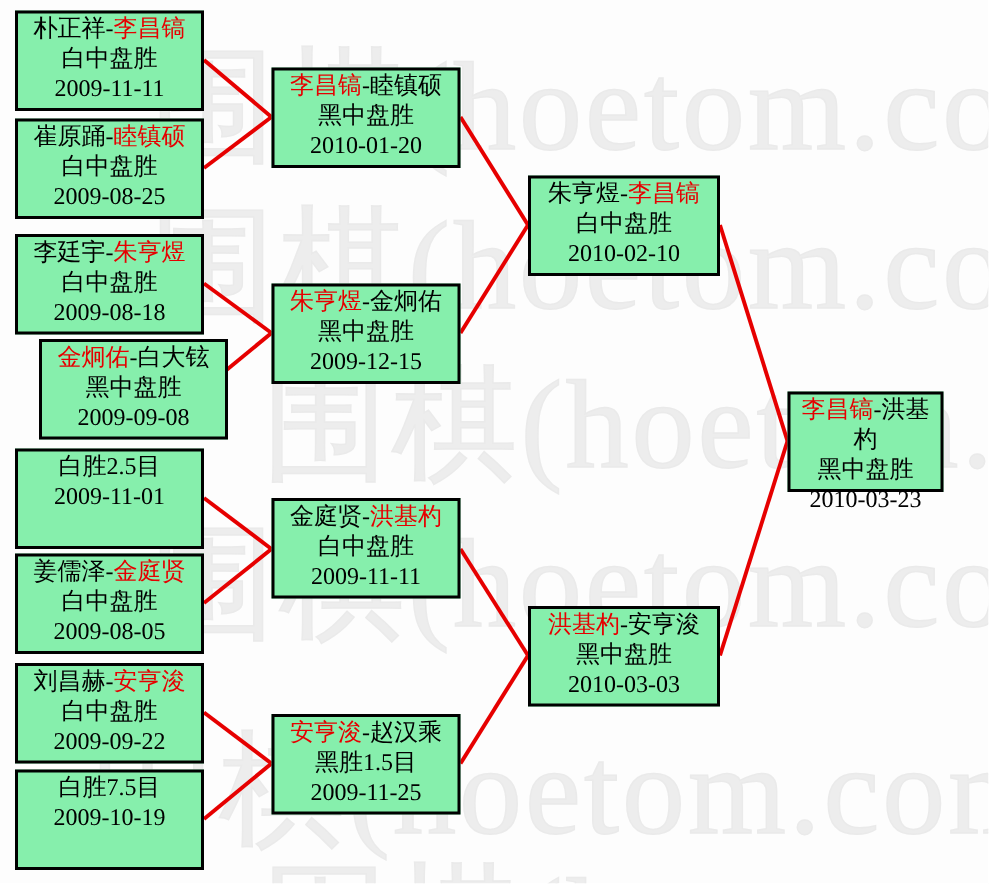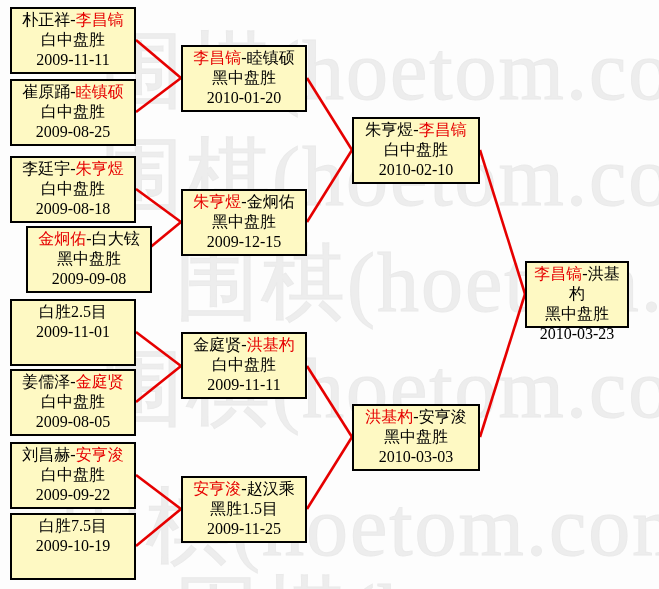--- a/index.html
+++ b/index.html
@@ -14,21 +14,21 @@
     font-size:84px;color:#ededed;letter-spacing:2px;
     -webkit-text-stroke:1px #eaeaea;
     user-select:none;
   }
   
   .lines{position:absolute;left:0;top:0;z-index:1;}
   .lines line{stroke:#e60000;stroke-width:2.6;}
   
   .box{
     position:absolute;z-index:2;box-sizing:border-box;
-    width:126px;height:67px;border:2px solid #000;background:#fef9c3;
+    width:126px;height:67px;border:2px solid #000;background:#86efac;
     text-align:center;font-size:16px;line-height:20px;color:#000;
     padding-top:1px;
   }
   .box .red{color:#e60000;}
   .col3{width:128px;font-family:Liberation Serif, serif;}
   .col4{width:104px;}
 </style>
 </head>
 <body>
 

